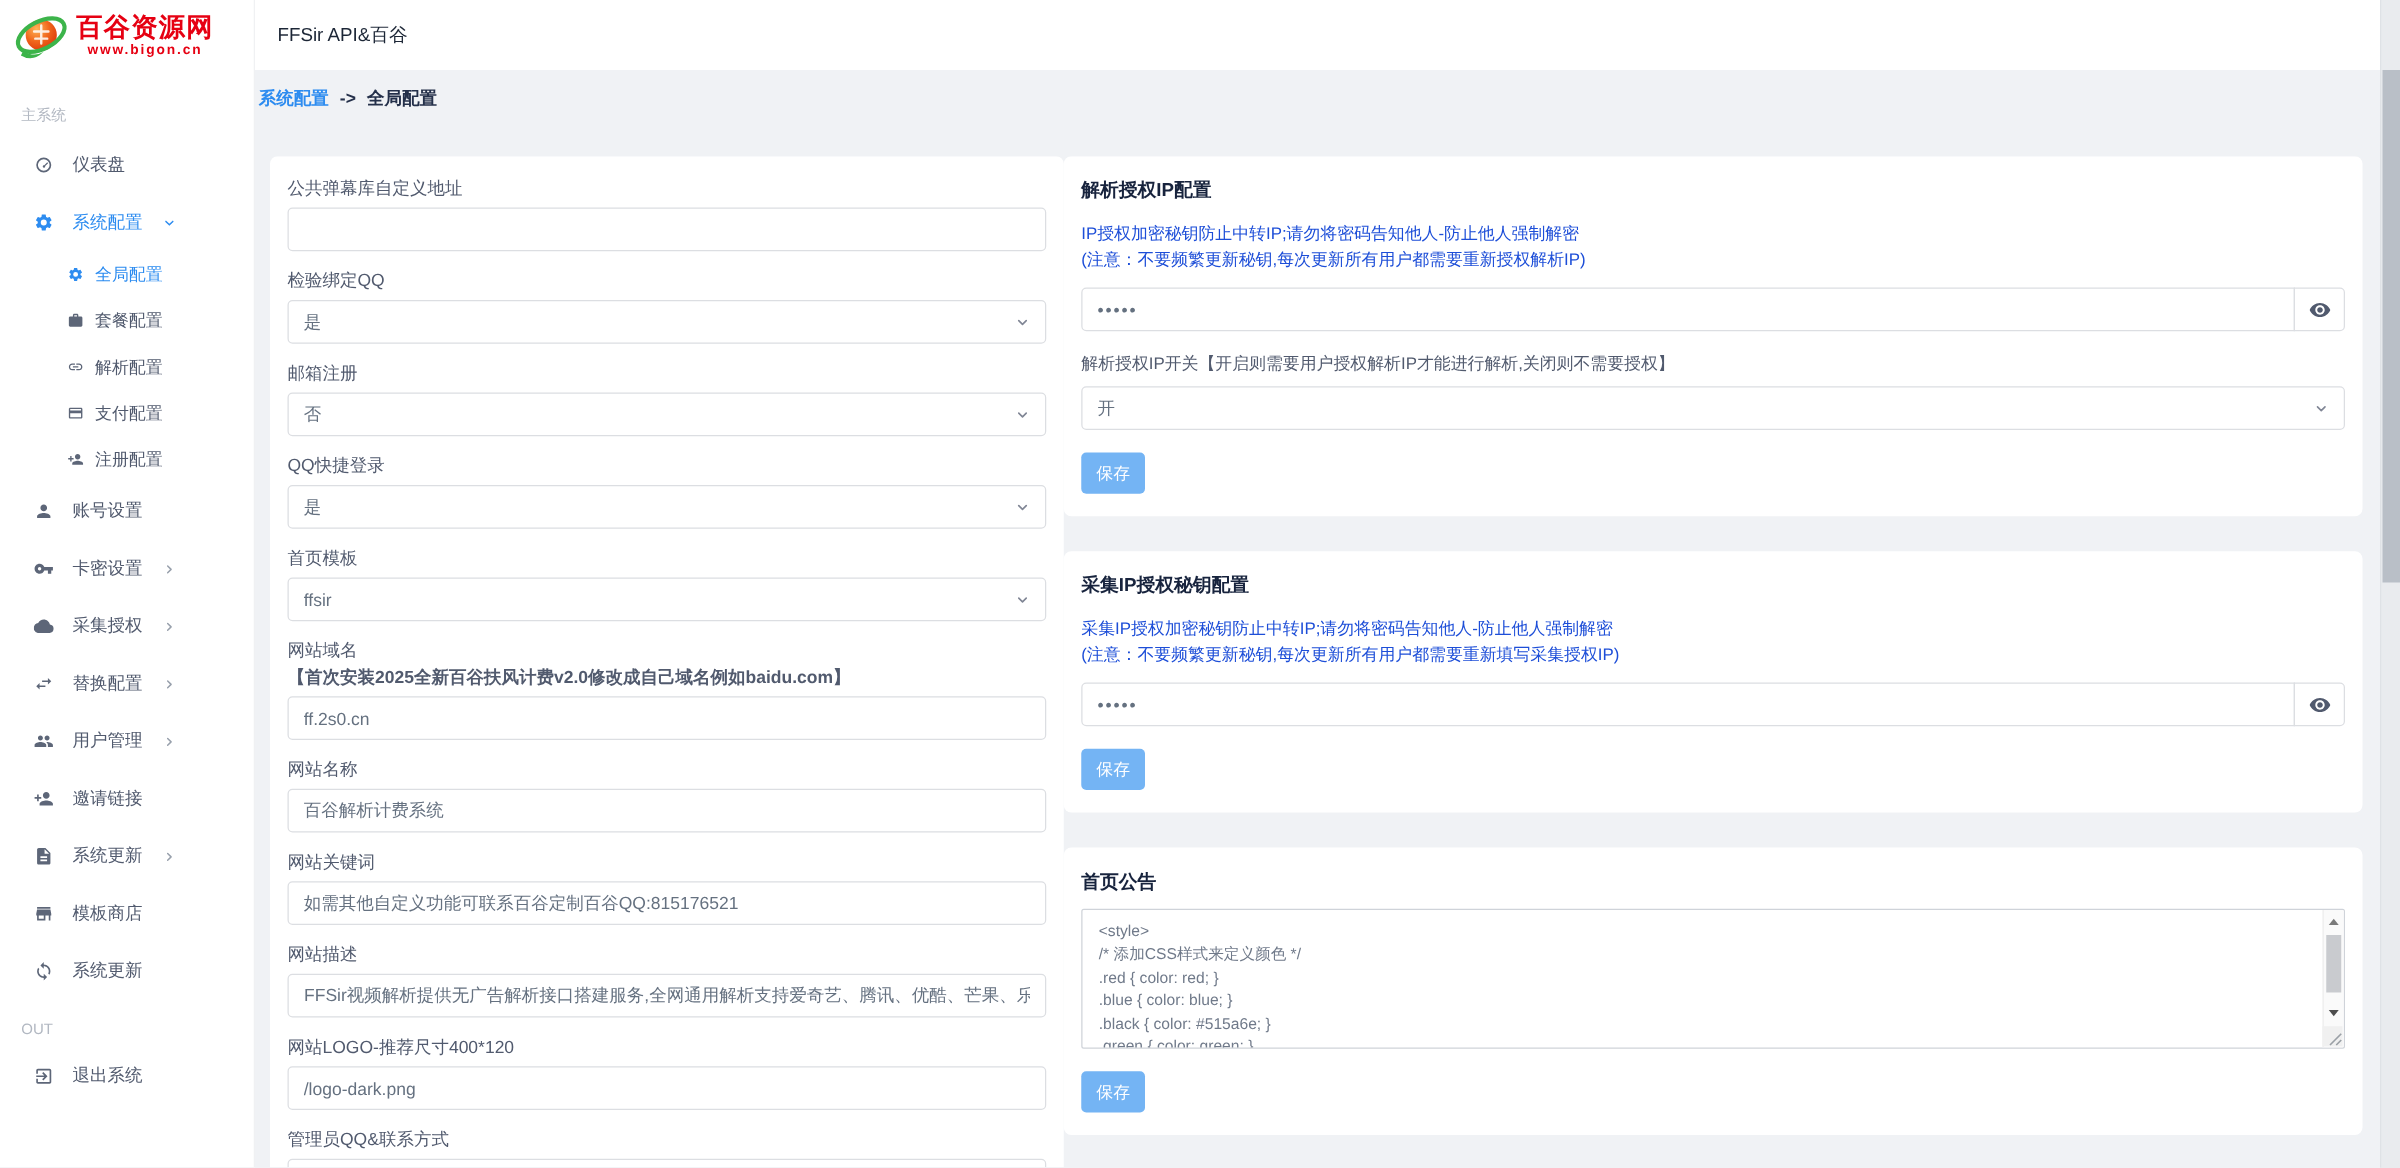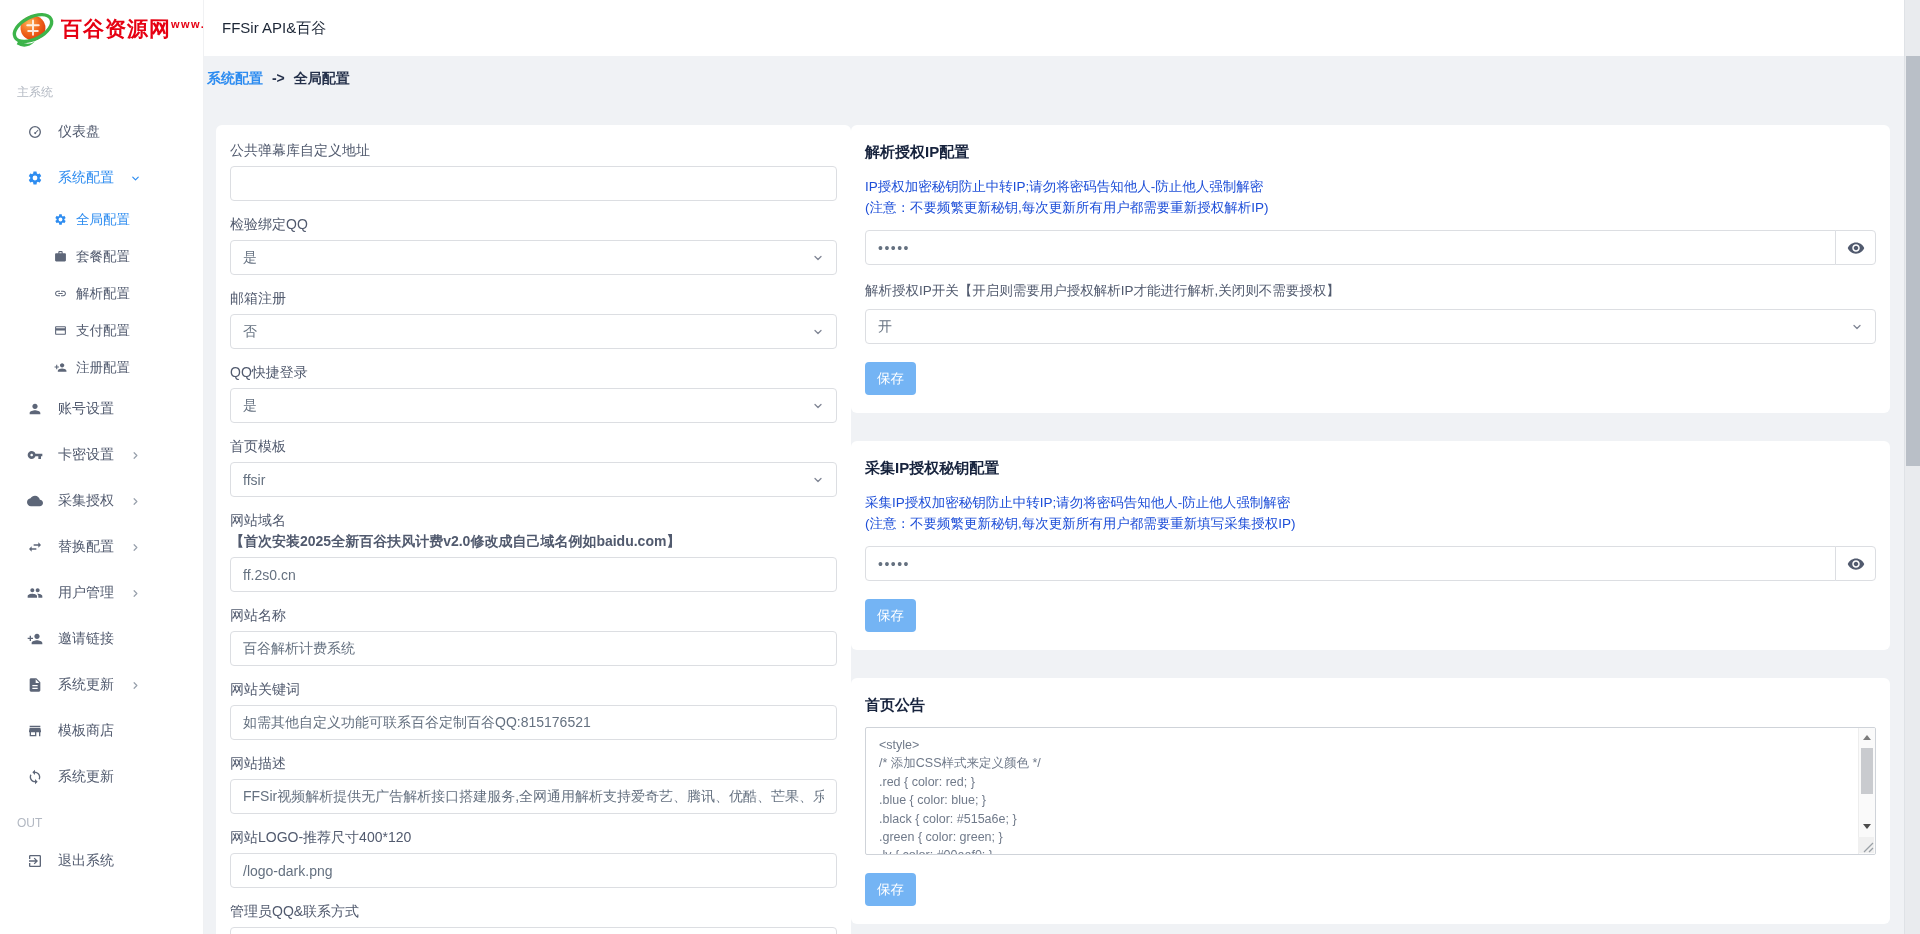--- a/index.html
+++ b/index.html
@@ -5,21 +5,21 @@
   * { margin:0; padding:0; box-sizing:border-box; }
   html,body { width:1920px; height:934px; overflow:hidden; }
   body {
     font-family:"Liberation Sans","DejaVu Sans",sans-serif;
     background:#f0f2f5; color:#515a6e; display:flex;
   }
 
   
   .sidebar { width:204px; min-width:204px; height:934px; background:#fff; border-right:1px solid #f0f1f3; overflow:hidden; }
   .logo { height:58px; display:flex; align-items:center; gap:5px; padding:5px 8px 5px 10px; }
-  .logo-text { display:flex; flex-direction:row; line-height:1.05; }
+  .logo-text { display:flex; flex-direction:column; line-height:1.05; }
   .logo-title { font-size:21px; font-weight:900; color:#e60012; letter-spacing:1px; white-space:nowrap; }
   .logo-sub { font-size:11px; font-weight:700; color:#e60012; letter-spacing:1.5px; text-align:center; margin-top:1px; }
   .menu { padding-top:10px; }
   .section-label { font-size:12px; color:#b2b8c2; padding:16px 0 8px 17px; }
   .menu-item { height:46px; display:flex; align-items:center; padding-left:27px; gap:15px; font-size:14px; color:#515a6e; cursor:pointer; white-space:nowrap; }
   .menu-item .mi-icon { width:16px; height:16px; display:flex; align-items:center; justify-content:center; color:#5d6678; flex:none; }
   .menu-item .mi-icon svg { width:100%; height:100%; }
   .menu-item.sub { height:37px; padding-left:54px; gap:9px; font-size:13.5px; }
   .menu-item.sub .mi-icon { width:13px; height:13px; }
   .menu-item.active, .menu-item.active .mi-icon, .menu-item.active .chev { color:#2d8cf0; }
@@ -60,21 +60,21 @@
   .pw-row .text-input { flex:1; border-radius:4px 0 0 4px; letter-spacing:1.5px; }
   .eye-btn { width:41px; height:35px; border:1px solid #dcdee2; border-left:1px solid #dcdee2; margin-left:-1px;
     border-radius:0 4px 4px 0; background:#fff; display:flex; align-items:center; justify-content:center; cursor:pointer; }
   .eye-btn svg { width:18px; height:18px; color:#515a6e; }
 
   .switch-label { font-size:13.5px; color:#515a6e; margin-top:17px; margin-bottom:9px; }
   .save-btn { margin-top:18px; width:51px; height:33px; background:#74b4f4; border:none; border-radius:4px;
     color:#fff; font-size:13.5px; cursor:pointer; font-family:inherit; }
 
   
-  .fake-textarea { position:relative; margin-top:12px; height:128px; border:1px solid #cfd3d9; border-radius:2px; overflow:hidden; background:#fff; }
+  .fake-textarea { position:relative; margin-top:12px; height:112px; border:1px solid #cfd3d9; border-radius:2px; overflow:hidden; background:#fff; }
   .ta-lines { padding:8px 30px 0 13px; font-size:12.5px; line-height:18.4px; color:#707a8a; white-space:pre; }
   .ta-scroll { position:absolute; top:0; right:0; width:17px; height:100%; background:#fafafa; border-left:1px solid #ededed; }
   .ta-arrow { position:absolute; left:0; width:16px; height:15px; display:flex; align-items:center; justify-content:center; }
   .tri-up { width:0; height:0; border-left:4px solid transparent; border-right:4px solid transparent; border-bottom:5px solid #7b7b7b; }
   .tri-down { width:0; height:0; border-left:4px solid transparent; border-right:4px solid transparent; border-top:5px solid #4d4d4d; }
   .ta-thumb { position:absolute; left:2px; top:20px; width:12px; height:46px; background:#c9cbcf; }
   .ta-grip { position:absolute; right:1px; bottom:1px; width:16px; height:16px; background:#f0f0f0; display:flex; align-items:flex-end; justify-content:flex-end; }
 
   
   .page-scrollbar { position:fixed; top:0; right:0; width:16px; height:934px; background:#e9ebee; border-left:1px solid #dfe2e6; }

